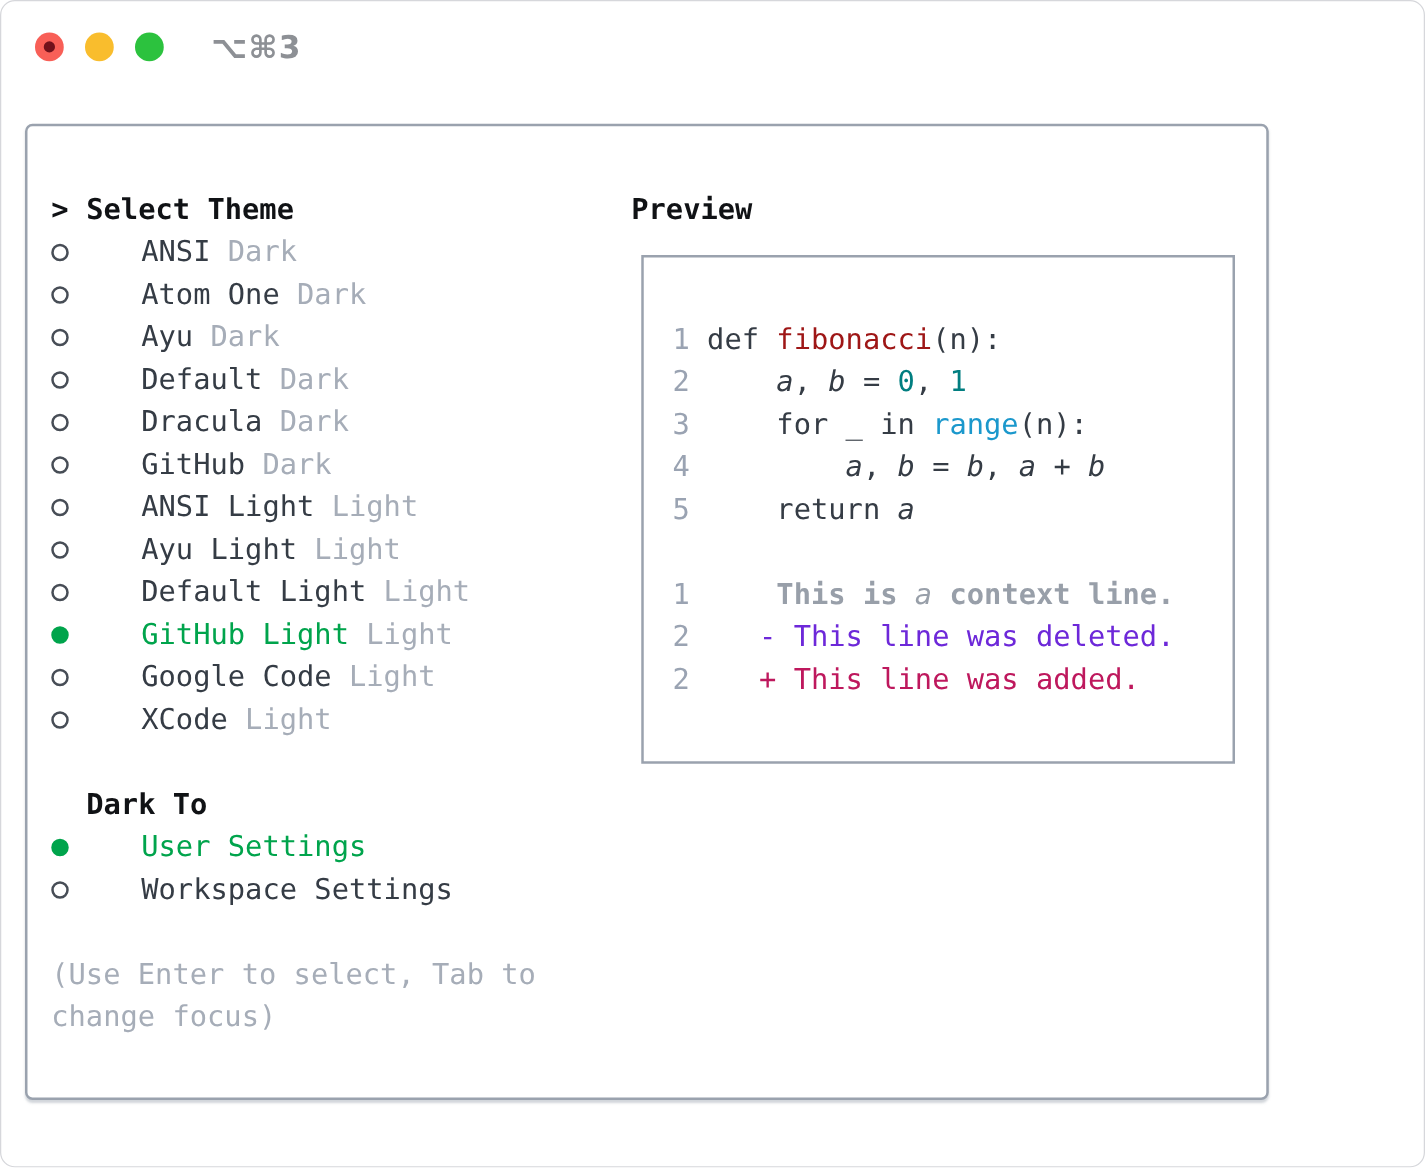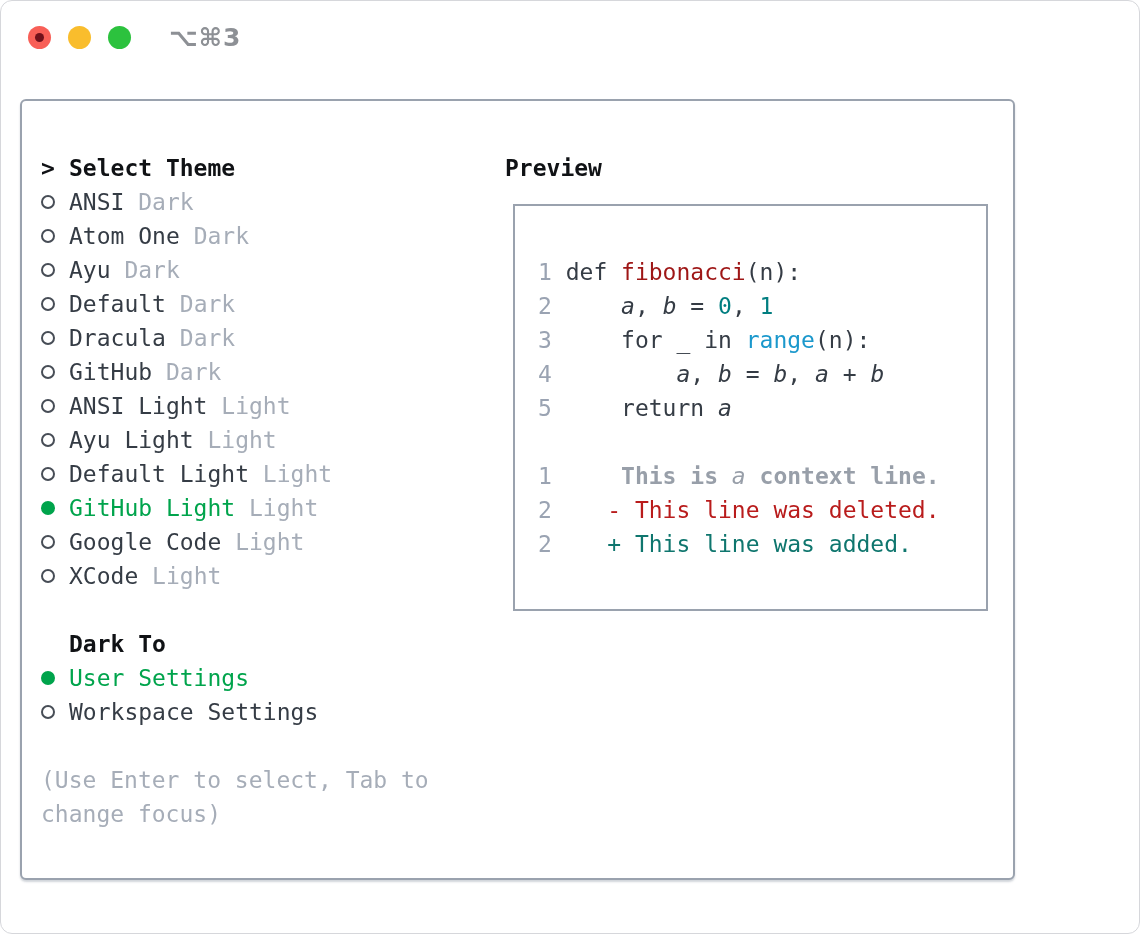--- a/index.html
+++ b/index.html
@@ -51,21 +51,21 @@
   }
   .left-col { position: absolute; left: 19px; top: 50px; }
   .slot { display: inline-flex; width: 28px; align-items: center; flex: none; }
   .bullet {
     width: 14px; height: 14px; border-radius: 50%;
     border: 2px solid #474d56; background: transparent; flex: none;
   }
   .bullet.on { background: #00a44c; border-color: #00a44c; }
   .prefix { font-weight: bold; color: #101215; }
   .h-text { font-weight: bold; color: #101215; text-align: right; }
-  .name { color: #353c45; }
+  .name { color: #353c45; margin-left: 44px; }
   .name.on { color: #00a44c; }
   .tag { color: #a6adb8; }
   .help { color: #a6adb8; }
 
   
   .preview-header {
     position: absolute; left: 483px; top: 50px; height: 34px;
     font-size: 23px; line-height: 34px; font-weight: bold; color: #101215;
     white-space: pre;
   }
@@ -79,22 +79,22 @@
   .ln { display: inline-block; width: 2ch; color: #9aa3b2; }
 
   .tk-plain   { color: #353c45; }
   .tk-kw      { color: #353c45; }
   .tk-title   { color: #9e1616; }
   .tk-num     { color: #017e80; }
   .tk-builtin { color: #1b98cc; }
   .tk-var     { color: #353c45; font-style: italic; }
   .tk-ctx     { color: #989fa9; font-weight: bold; }
   .tk-ctx-var { color: #989fa9; font-style: italic; }
-  .tk-del     { color: #b91c1c; }
-  .tk-add     { color: #0f766e; }
+  .tk-del     { color: #6d28d9; }
+  .tk-add     { color: #be185d; }
 </style>
 </head>
 <body>
 
 <div class="window">
 
   <div class="titlebar">
     <span class="light red">
         <span class="dot"></span>
       </span>

